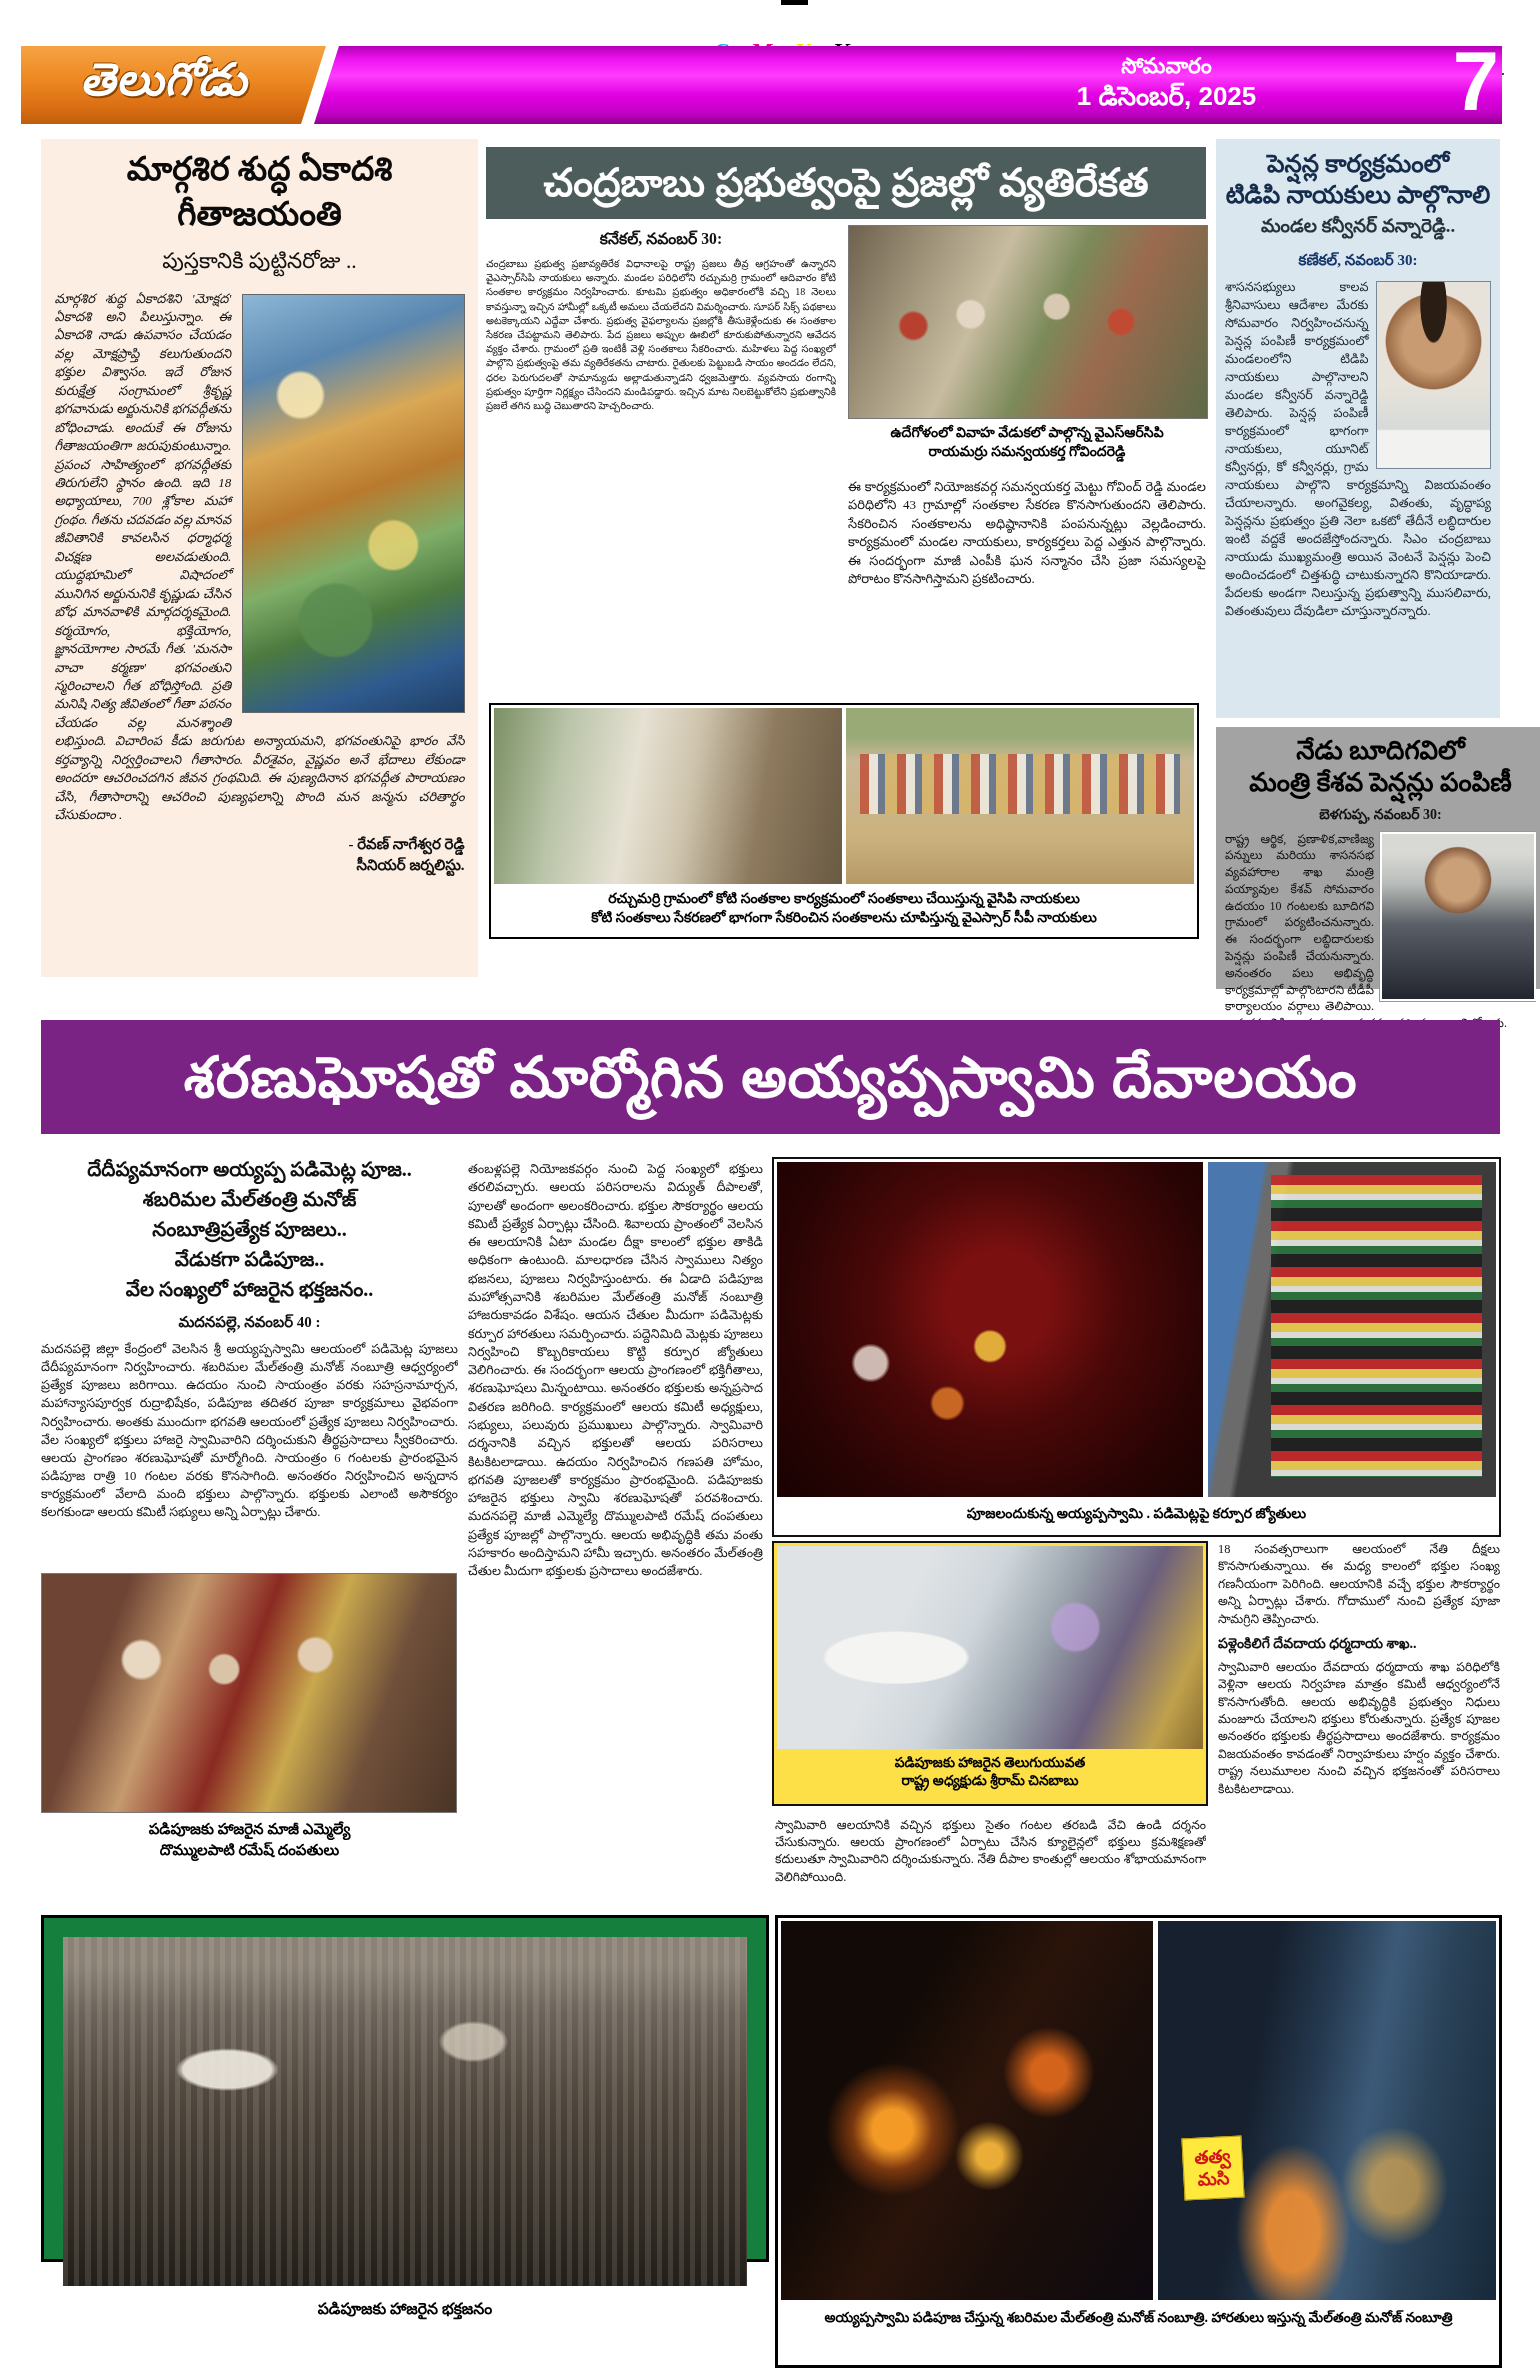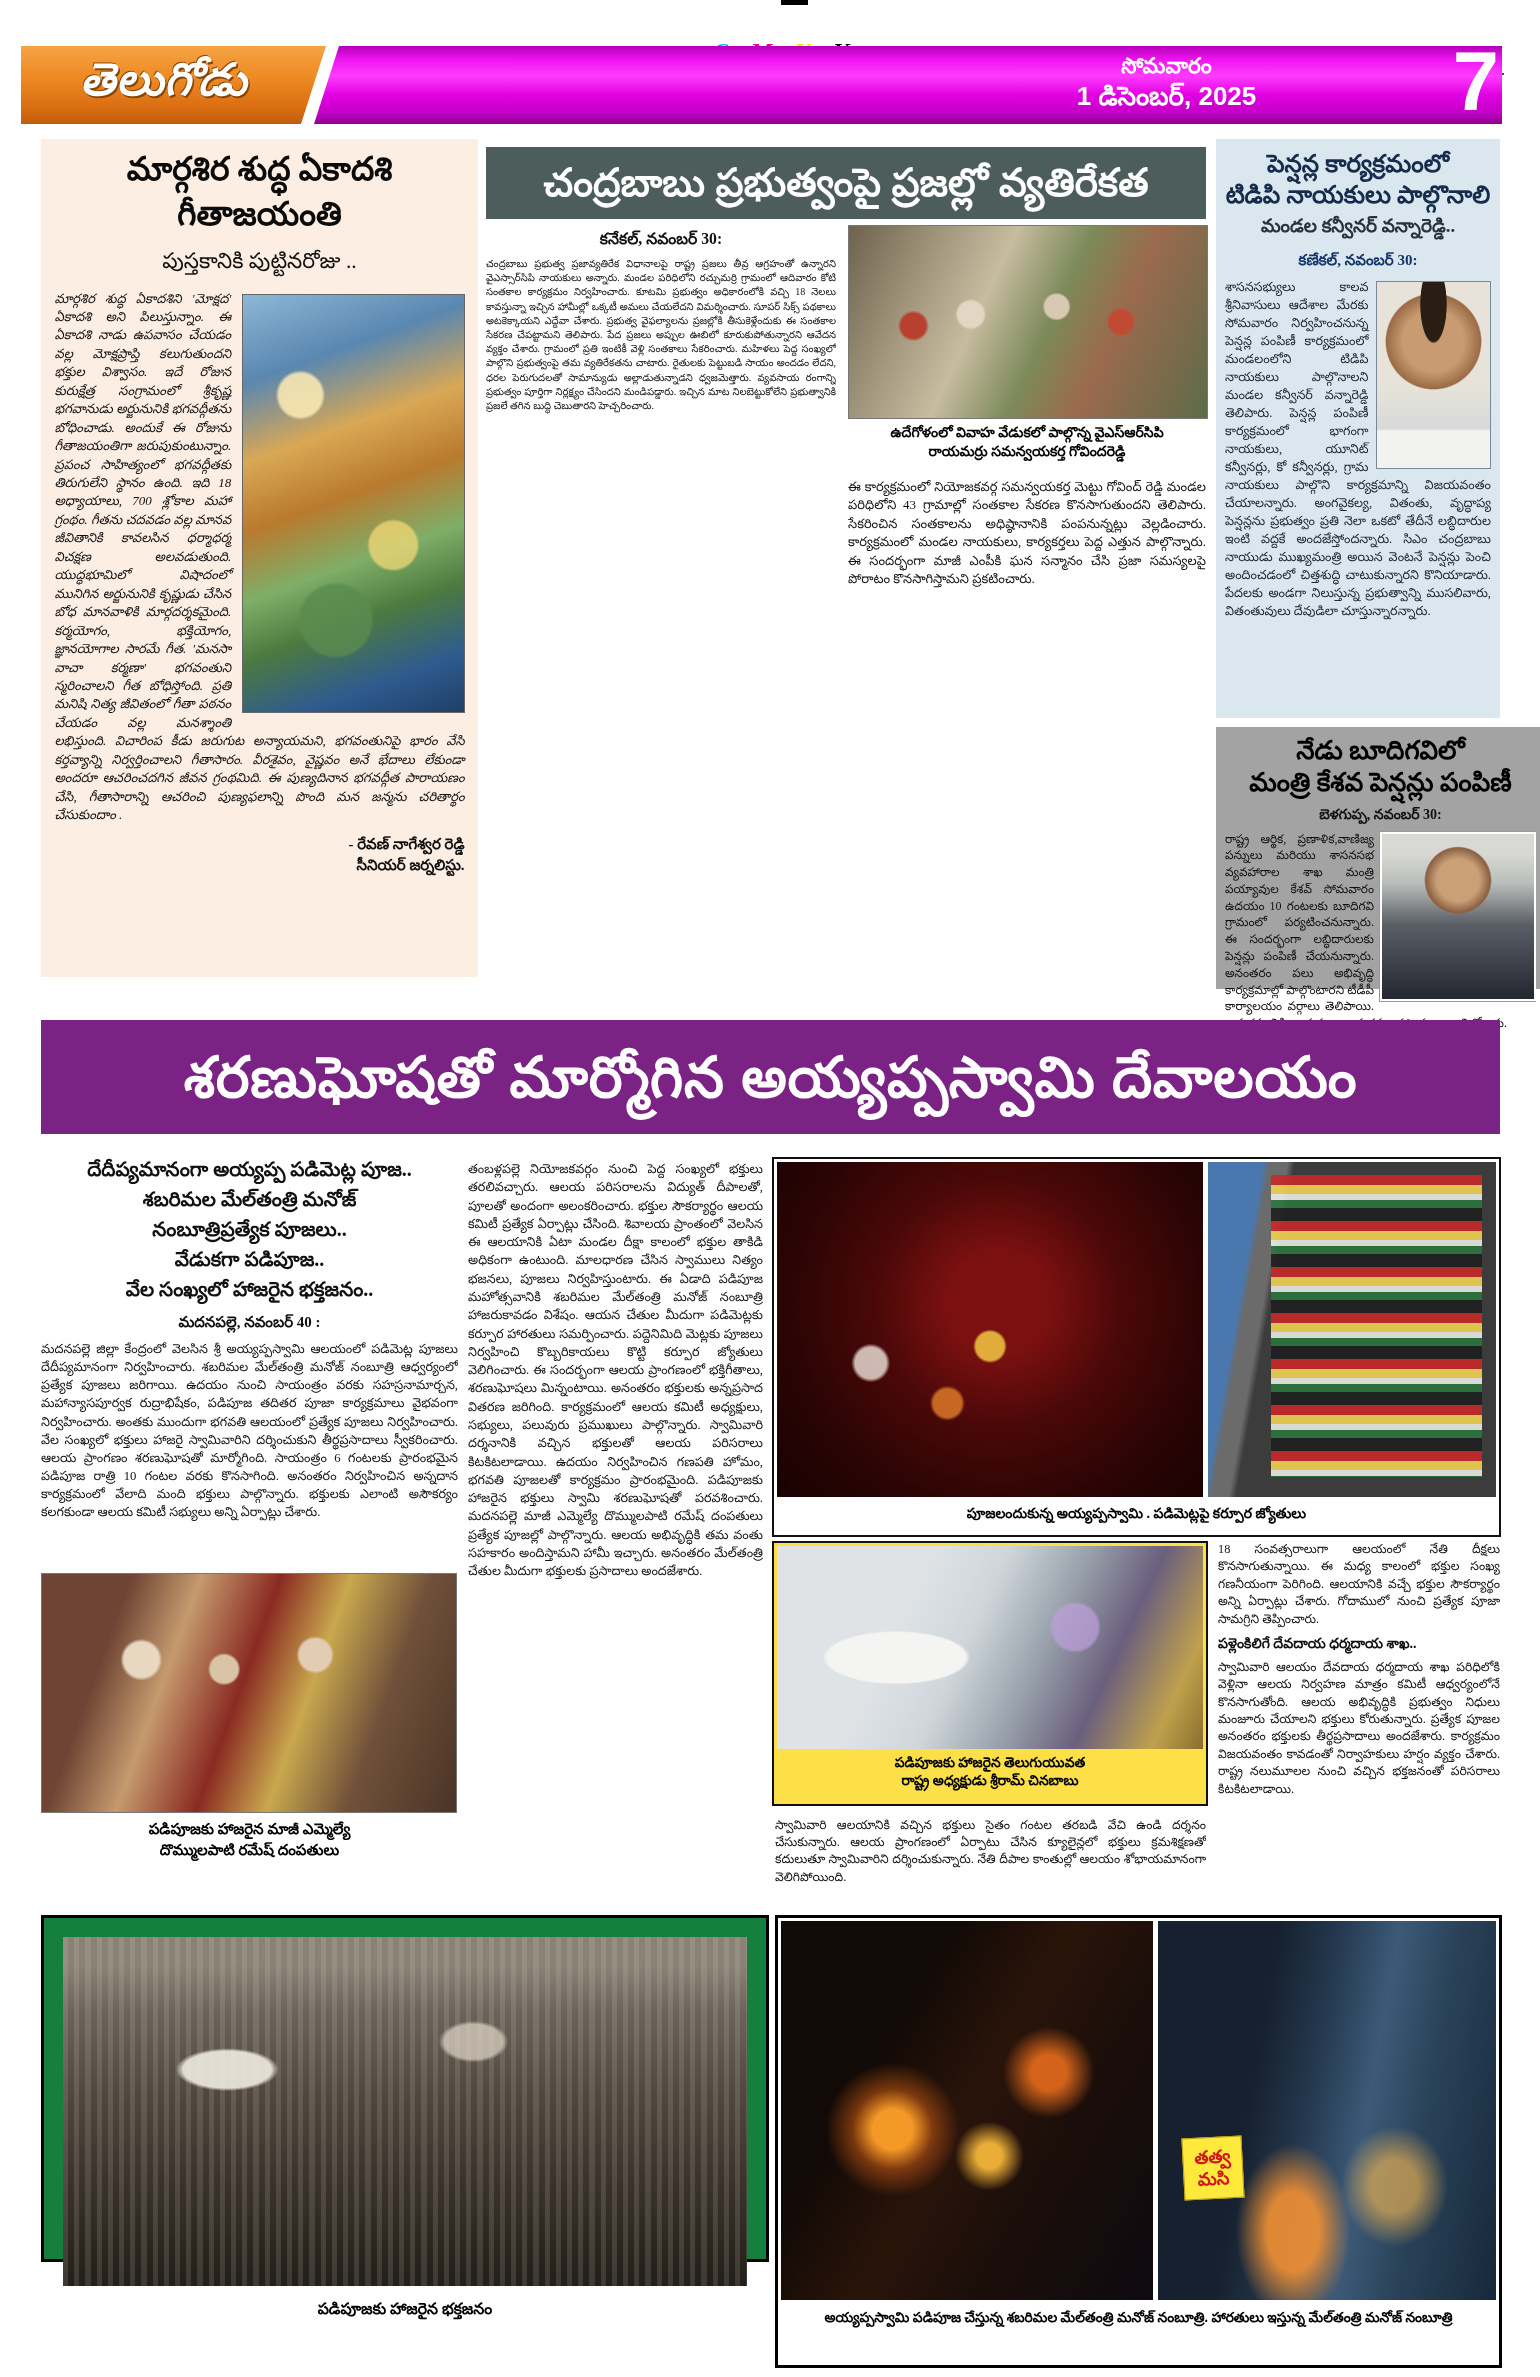--- a/index.html
+++ b/index.html
@@ -222,20 +222,32 @@
   <div class="abs art-cb">
     <div class="cb-head">చంద్రబాబు ప్రభుత్వంపై ప్రజల్లో వ్యతిరేకత</div>
     <div class="cb-dl serif">కనేకల్, నవంబర్ 30:</div>
     <div class="cb-left serif jst ovh">చంద్రబాబు ప్రభుత్వ ప్రజావ్యతిరేక విధానాలపై రాష్ట్ర ప్రజలు తీవ్ర ఆగ్రహంతో ఉన్నారని వైఎస్సార్‌సిపి నాయకులు అన్నారు. మండల పరిధిలోని రచ్చుమర్రి గ్రామంలో ఆదివారం కోటి సంతకాల కార్యక్రమం నిర్వహించారు. కూటమి ప్రభుత్వం అధికారంలోకి వచ్చి 18 నెలలు కావస్తున్నా ఇచ్చిన హామీల్లో ఒక్కటీ అమలు చేయలేదని విమర్శించారు. సూపర్ సిక్స్ పథకాలు అటకెక్కాయని ఎద్దేవా చేశారు. ప్రభుత్వ వైఫల్యాలను ప్రజల్లోకి తీసుకెళ్లేందుకు ఈ సంతకాల సేకరణ చేపట్టామని తెలిపారు. పేద ప్రజలు అప్పుల ఊబిలో కూరుకుపోతున్నారని ఆవేదన వ్యక్తం చేశారు. గ్రామంలో ప్రతి ఇంటికీ వెళ్లి సంతకాలు సేకరించారు. మహిళలు పెద్ద సంఖ్యలో పాల్గొని ప్రభుత్వంపై తమ వ్యతిరేకతను చాటారు. రైతులకు పెట్టుబడి సాయం అందడం లేదని, ధరల పెరుగుదలతో సామాన్యుడు అల్లాడుతున్నాడని ధ్వజమెత్తారు. వ్యవసాయ రంగాన్ని ప్రభుత్వం పూర్తిగా నిర్లక్ష్యం చేసిందని మండిపడ్డారు. ఇచ్చిన మాట నిలబెట్టుకోలేని ప్రభుత్వానికి ప్రజలే తగిన బుద్ధి చెబుతారని హెచ్చరించారు.</div>
     <div class="cb-photo photo"></div>
     <div class="cb-pcap cap serif">
       <div>ఉదేగోళంలో వివాహ వేడుకలో పాల్గొన్న వైఎస్ఆర్‌సిపి</div>
       <div>రాయమర్రు సమన్వయకర్త గోవిందరెడ్డి</div>
     </div>
     <div class="cb-right serif jst ovh">ఈ కార్యక్రమంలో నియోజకవర్గ సమన్వయకర్త మెట్టు గోవింద్ రెడ్డి మండల పరిధిలోని 43 గ్రామాల్లో సంతకాల సేకరణ కొనసాగుతుందని తెలిపారు. సేకరించిన సంతకాలను అధిష్ఠానానికి పంపనున్నట్లు వెల్లడించారు. కార్యక్రమంలో మండల నాయకులు, కార్యకర్తలు పెద్ద ఎత్తున పాల్గొన్నారు. ఈ సందర్భంగా మాజీ ఎంపీకి ఘన సన్మానం చేసి ప్రజా సమస్యలపై పోరాటం కొనసాగిస్తామని ప్రకటించారు.</div>
+    <div class="cb-box">
+      <div class="cb-box-ph">
+        <div class="cb-ph1 photo"></div>
+        <div class="cb-ph2 photo">
+          <div class="row"></div>
+        </div>
+      </div>
+      <div class="cb-bcap cap serif">
+        <div>రచ్చుమర్రి గ్రామంలో కోటి సంతకాల కార్యక్రమంలో సంతకాలు చేయిస్తున్న వైసిపి నాయకులు</div>
+        <div>కోటి సంతకాలు సేకరణలో భాగంగా సేకరించిన సంతకాలను చూపిస్తున్న వైఎస్సార్ సీపీ నాయకులు</div>
+      </div>
+    </div>
   </div>
 
   <div class="abs art-tdp serif">
     <div class="tdp-h">
       <div>పెన్షన్ల కార్యక్రమంలో</div>
       <div>టిడిపి నాయకులు పాల్గొనాలి</div>
     </div>
     <div class="tdp-sub">మండల కన్వీనర్ వన్నారెడ్డి..</div>
     <div class="tdp-dl">కణేకల్, నవంబర్ 30:</div>
     <div class="tdp-body jst ovh">

